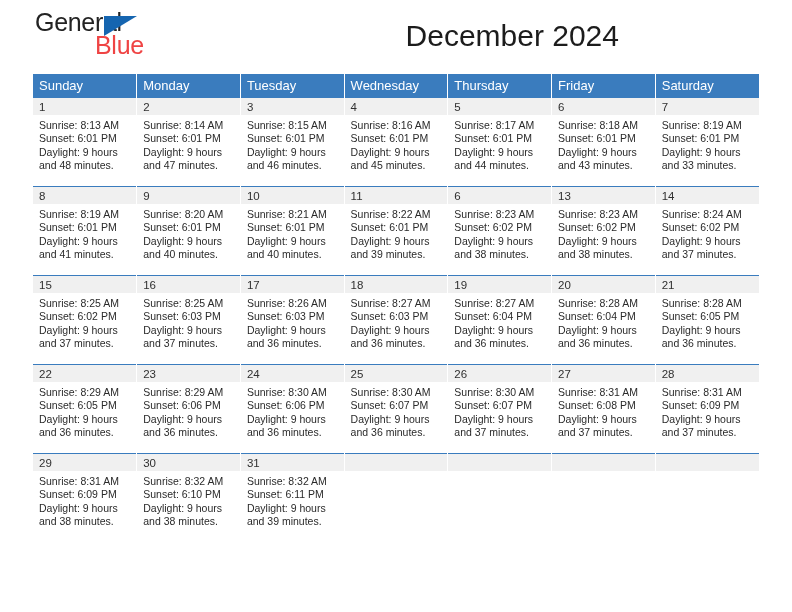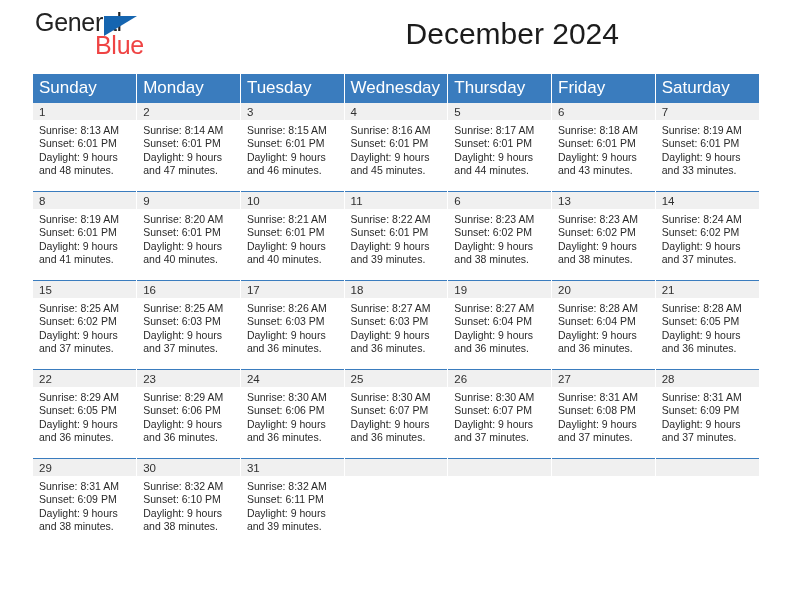--- a/index.html
+++ b/index.html
@@ -61,22 +61,21 @@
     left: 62px;
     top: 23px;
     font-size: 25px;
     letter-spacing: -0.3px;
     color: #ef4444;
     font-family: "Liberation Sans", sans-serif;
   }
 
   .title-block {
     text-align: right;
-    padding-top: 2px;
-    margin-top: 12px;
+    padding-top: 16px;
   }
   .month-title {
     font-size: 30px;
     font-weight: normal;
     color: #1c1c1c;
     line-height: 40px;
     letter-spacing: 0px;
   }
   .location-subtitle {
     font-size: 14.5px;
@@ -88,21 +87,21 @@
   
   .calendar {
     width: 726px;
     border-collapse: collapse;
     table-layout: fixed;
   }
 
   .weekday-row th {
     background: #3a7cbe;
     color: #ffffff;
-    font-size: 17px;
+    font-size: 13px;
     font-weight: normal;
     text-align: left;
     padding: 4px 0 4px 6px;
     border-right: 1px solid #ffffff;
     height: 20px;
     box-sizing: border-box;
   }
   .weekday-row th:last-child { border-right: none; margin-left: 36px; }
 
   .week-row td {

